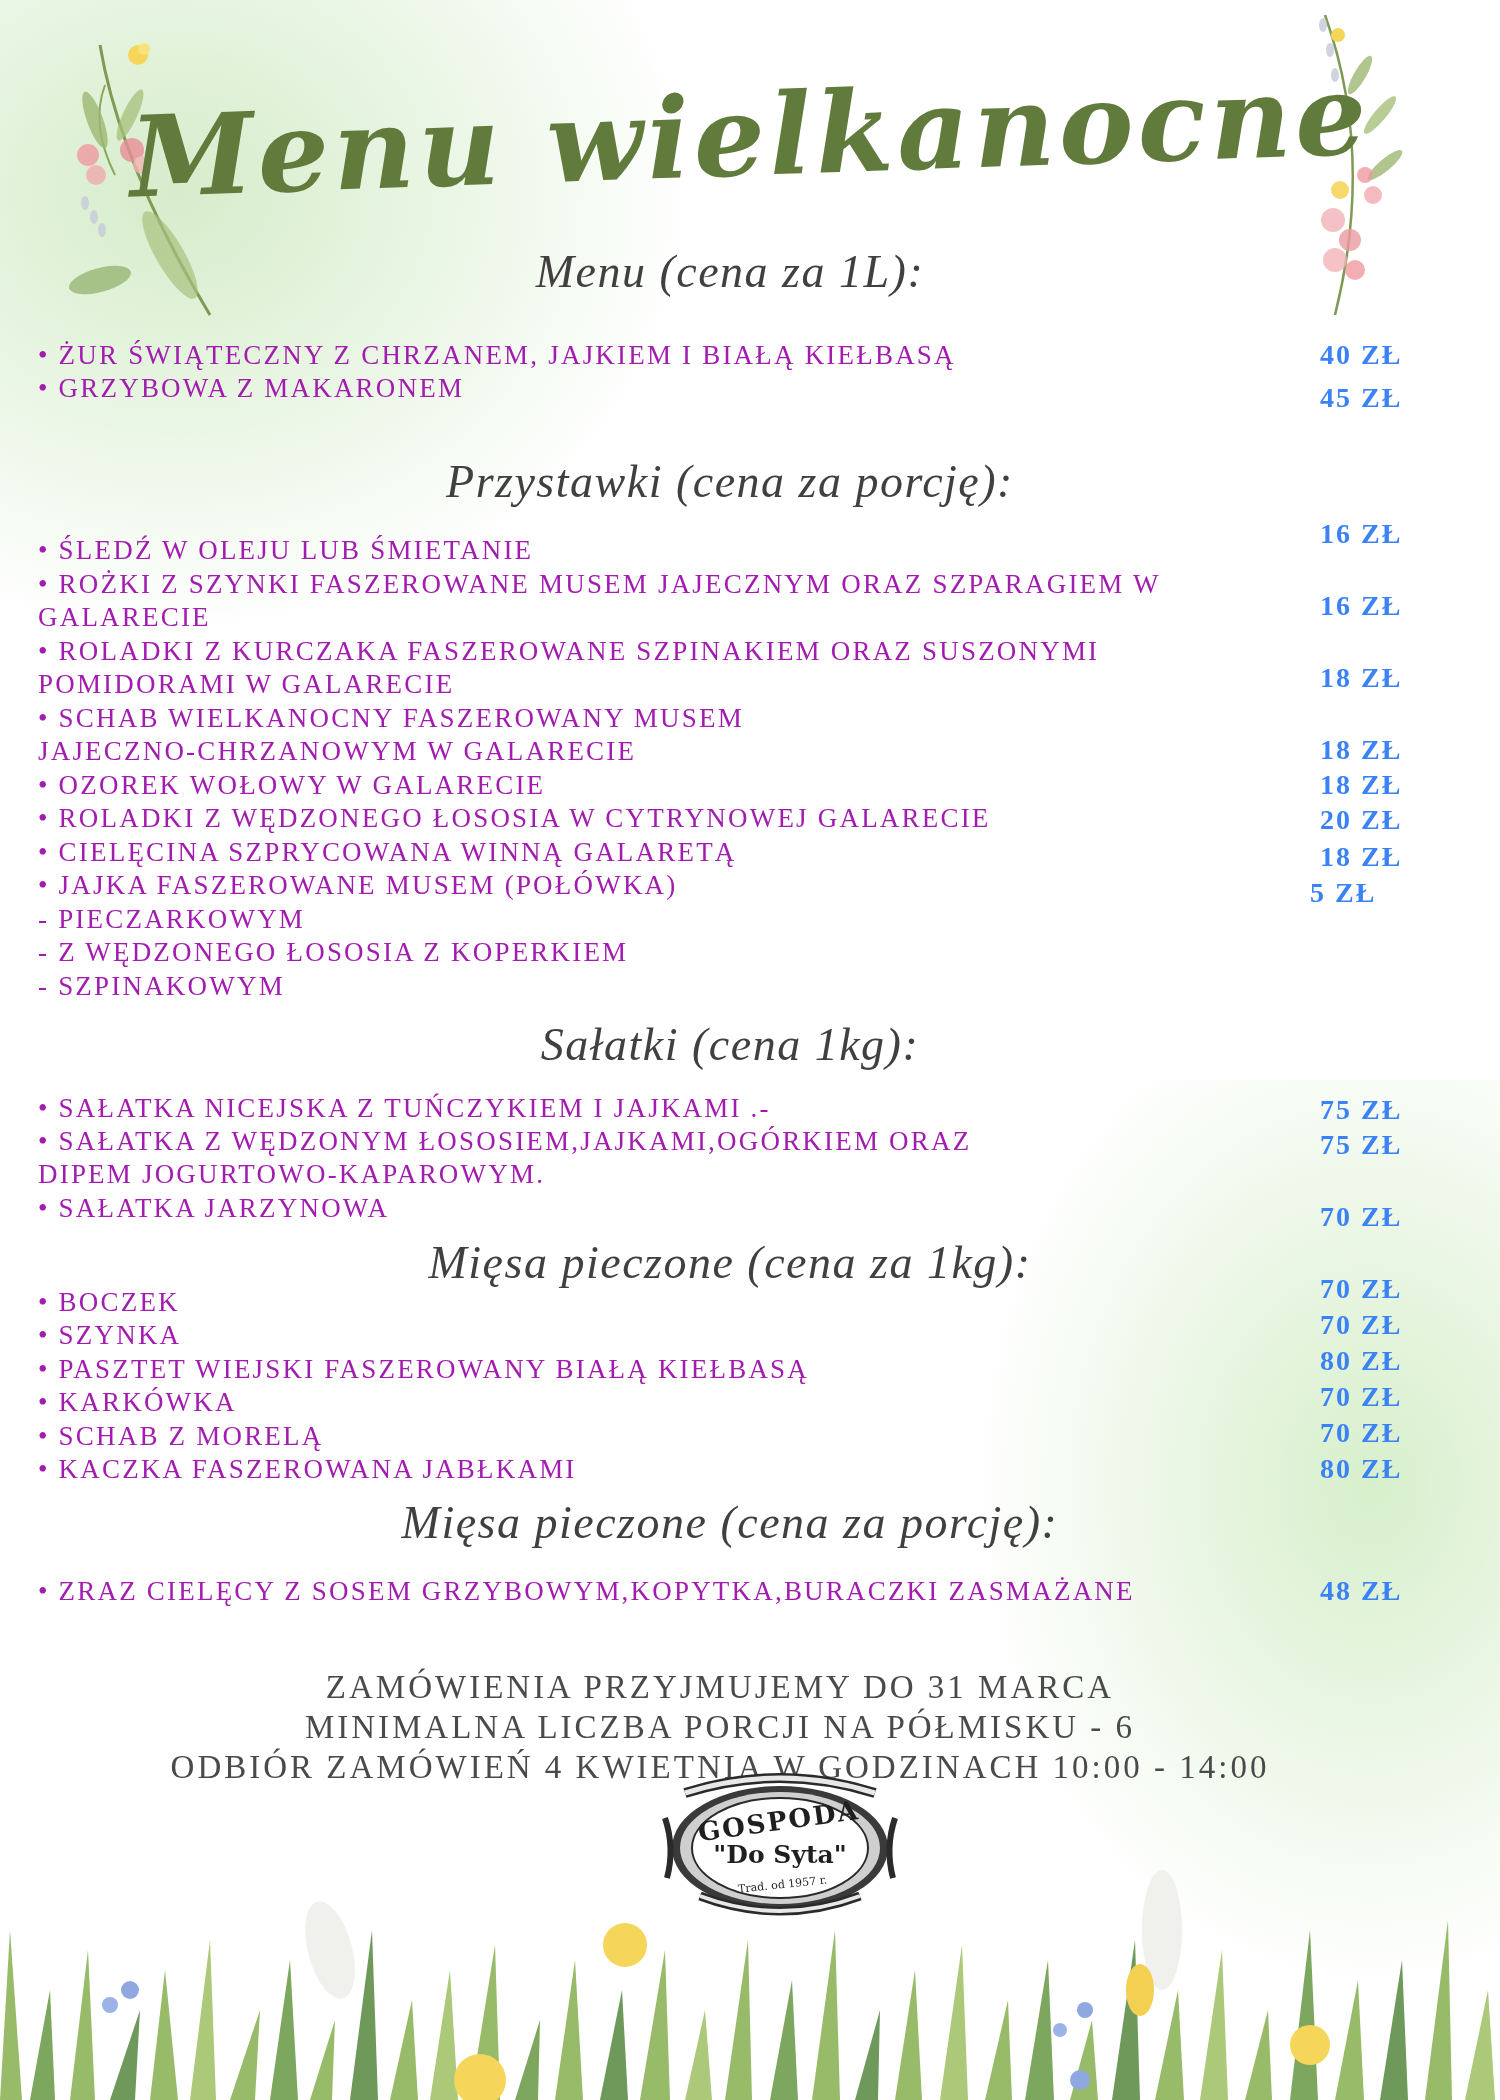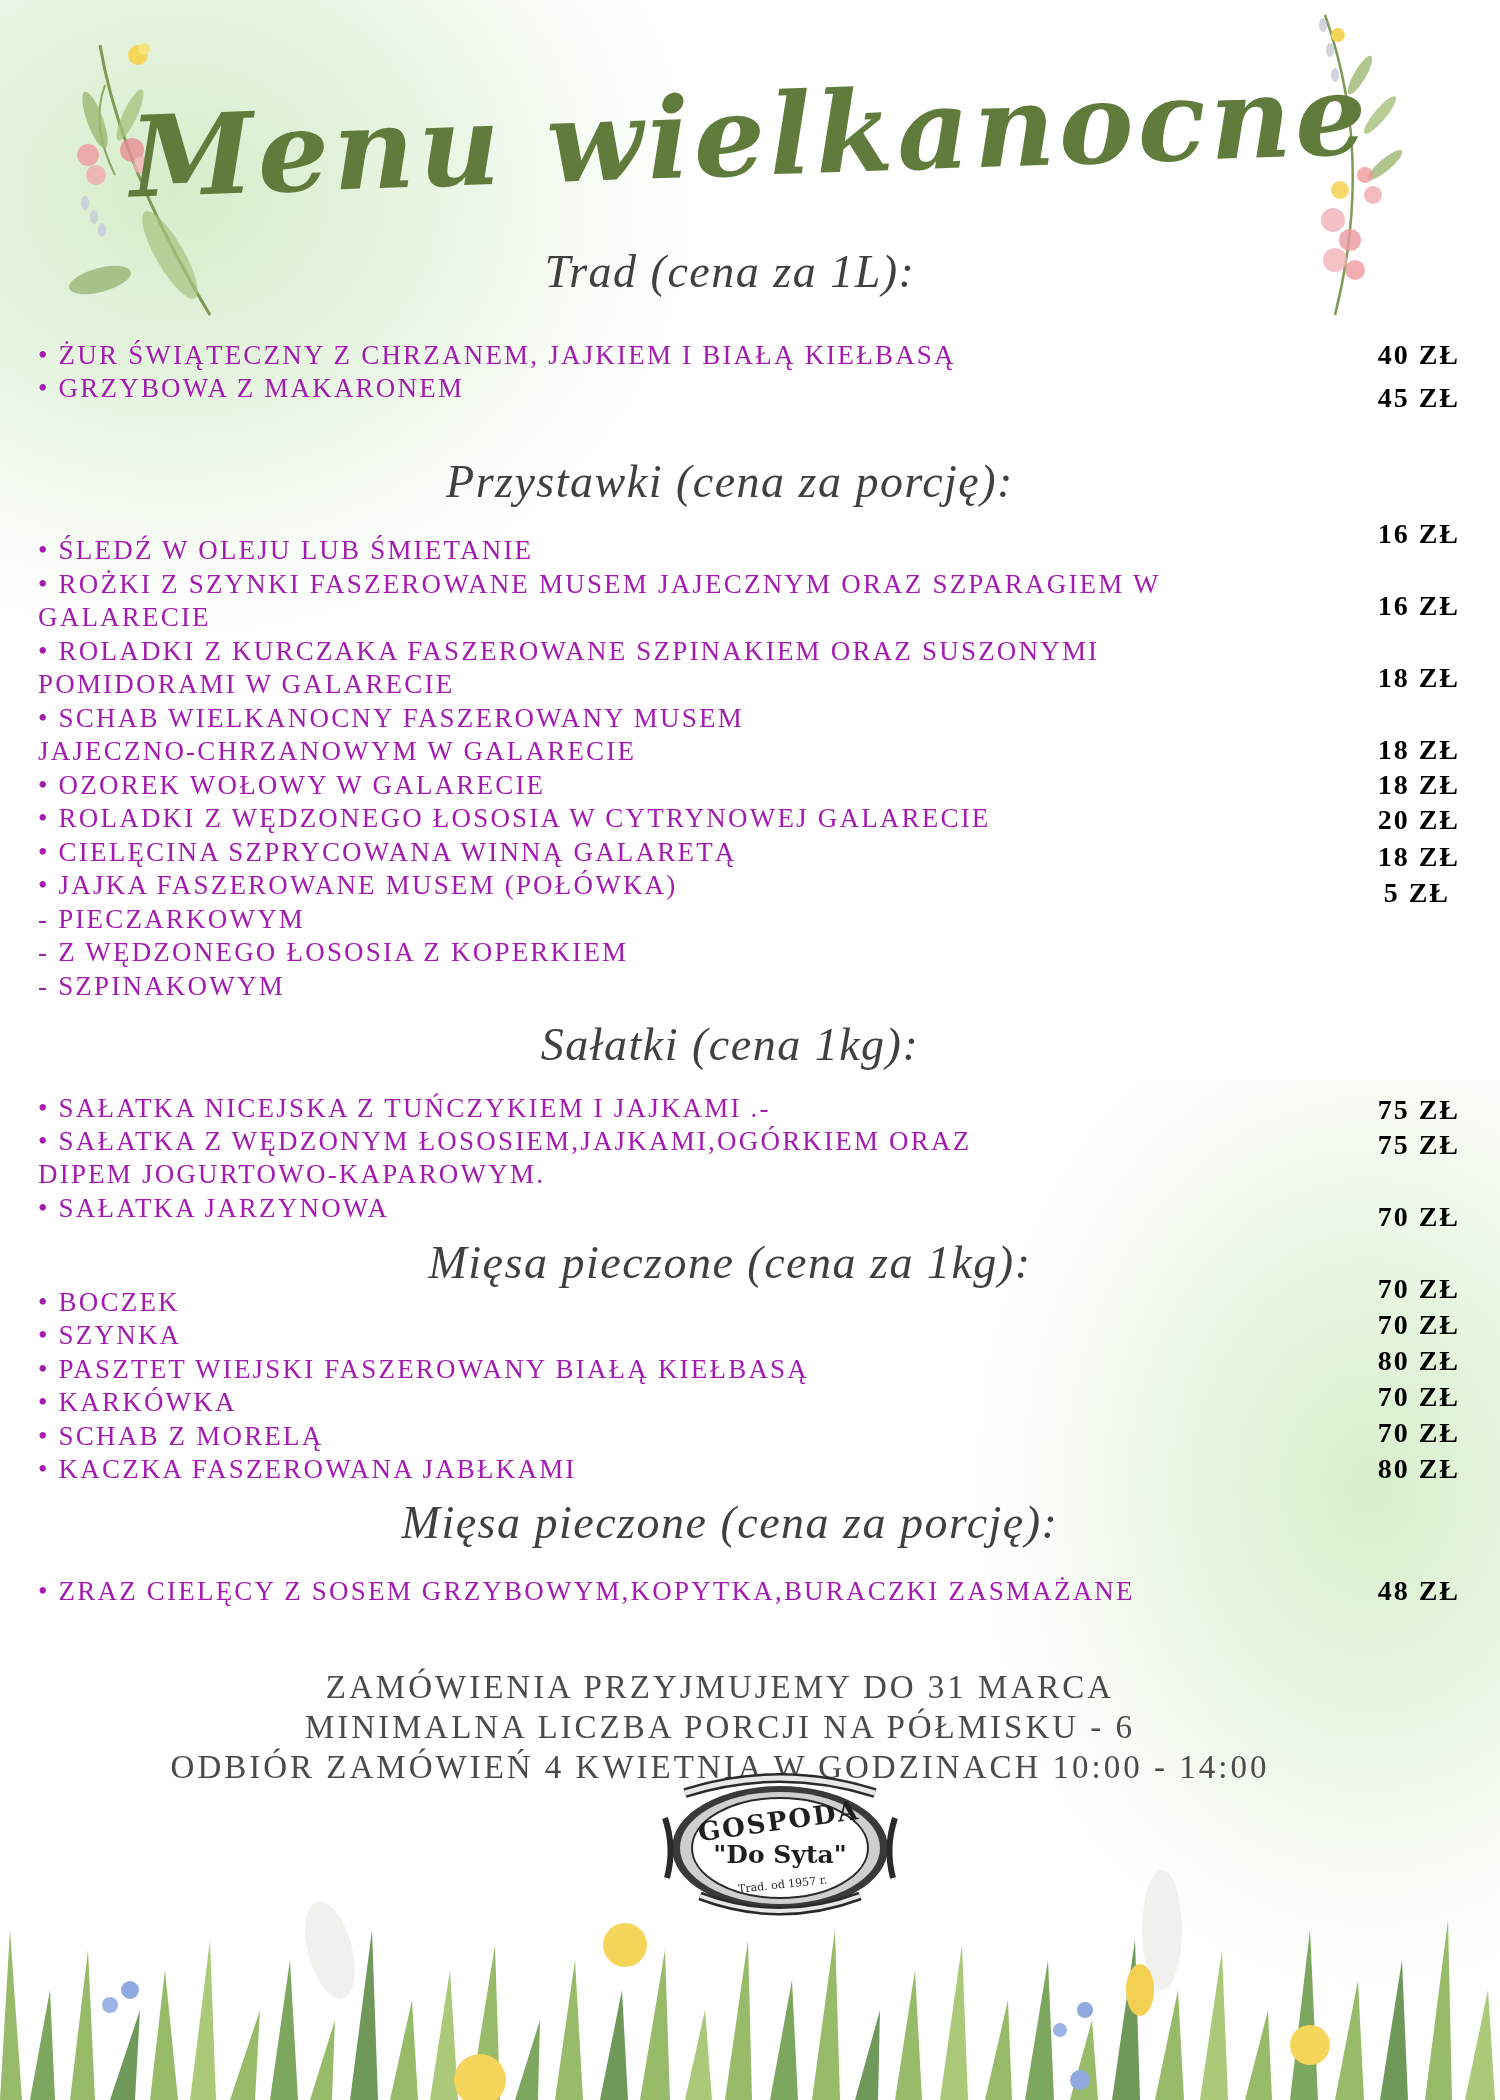--- a/index.html
+++ b/index.html
@@ -29,23 +29,23 @@
     left: 0; width: 1460px; text-align: center;
     font-family: "Liberation Serif", serif; font-style: italic;
     font-size: 46px; color: #404040; letter-spacing: 1.5px;
   }
   .item {
     left: 38px; font-family: "Liberation Serif", serif;
     font-size: 27px; letter-spacing: 2.2px; color: #a21caf;
     text-transform: uppercase; white-space: nowrap; line-height: 33px;
   }
   .price {
-    right: 40px; width: 140px; text-align: right;
+    right: 40px; width: 140px; text-align: left;
     font-family: "Liberation Serif", serif; font-weight: bold;
-    font-size: 28px; letter-spacing: 2px; color: #000000; white-space: nowrap;
+    font-size: 28px; letter-spacing: 2px; color: #3b82f6; white-space: nowrap;
   }
   .note {
     left: 0; width: 1440px; text-align: center;
     font-family: "Liberation Serif", serif; font-size: 33px;
     letter-spacing: 3px; color: #4a4a4a; white-space: nowrap; margin-top: 41px;
   }
   .logo {
     left: 655px; top: 1768px; width: 250px; height: 155px;
   }
   .logo-text1 { font-family: "DejaVu Serif", serif; font-weight: bold; font-size: 26px; fill: #1f1f1f; letter-spacing: 2px;}
@@ -100,21 +100,21 @@
     <circle cx="68" cy="190" r="9" fill="#f2aab0"></circle>
     <circle cx="28" cy="215" r="12" fill="#f1b2b8"></circle>
     <circle cx="45" cy="235" r="11" fill="#ec9aa2"></circle>
     <circle cx="30" cy="255" r="12" fill="#f3b3b8"></circle>
     <circle cx="50" cy="265" r="10" fill="#ef9aa0"></circle>
   </g>
 </svg>
 
 <div class="abs title">Menu wielkanocne</div>
 
-<div class="abs section-h" style="top:245px">Trad (cena za 1L):</div>
+<div class="abs section-h" style="top:245px">Menu (cena za 1L):</div>
 <div class="abs item" style="top:339px">• ŻUR ŚWIĄTECZNY Z CHRZANEM, JAJKIEM I BIAŁĄ KIEŁBASĄ</div>
 <div class="abs price" style="top:339px">40 ZŁ</div>
 <div class="abs item" style="top:372px">• GRZYBOWA Z MAKARONEM</div>
 <div class="abs price" style="top:382px">45 ZŁ</div>
 
 <div class="abs section-h" style="top:455px">Przystawki (cena za porcję):</div>
 <div class="abs item" style="top:534px">• ŚLEDŹ W OLEJU LUB ŚMIETANIE</div>
 <div class="abs price" style="top:518px">16 ZŁ</div>
 
 <div class="abs item" style="top:568px">• ROŻKI Z SZYNKI FASZEROWANE MUSEM JAJECZNYM ORAZ SZPARAGIEM W</div>

